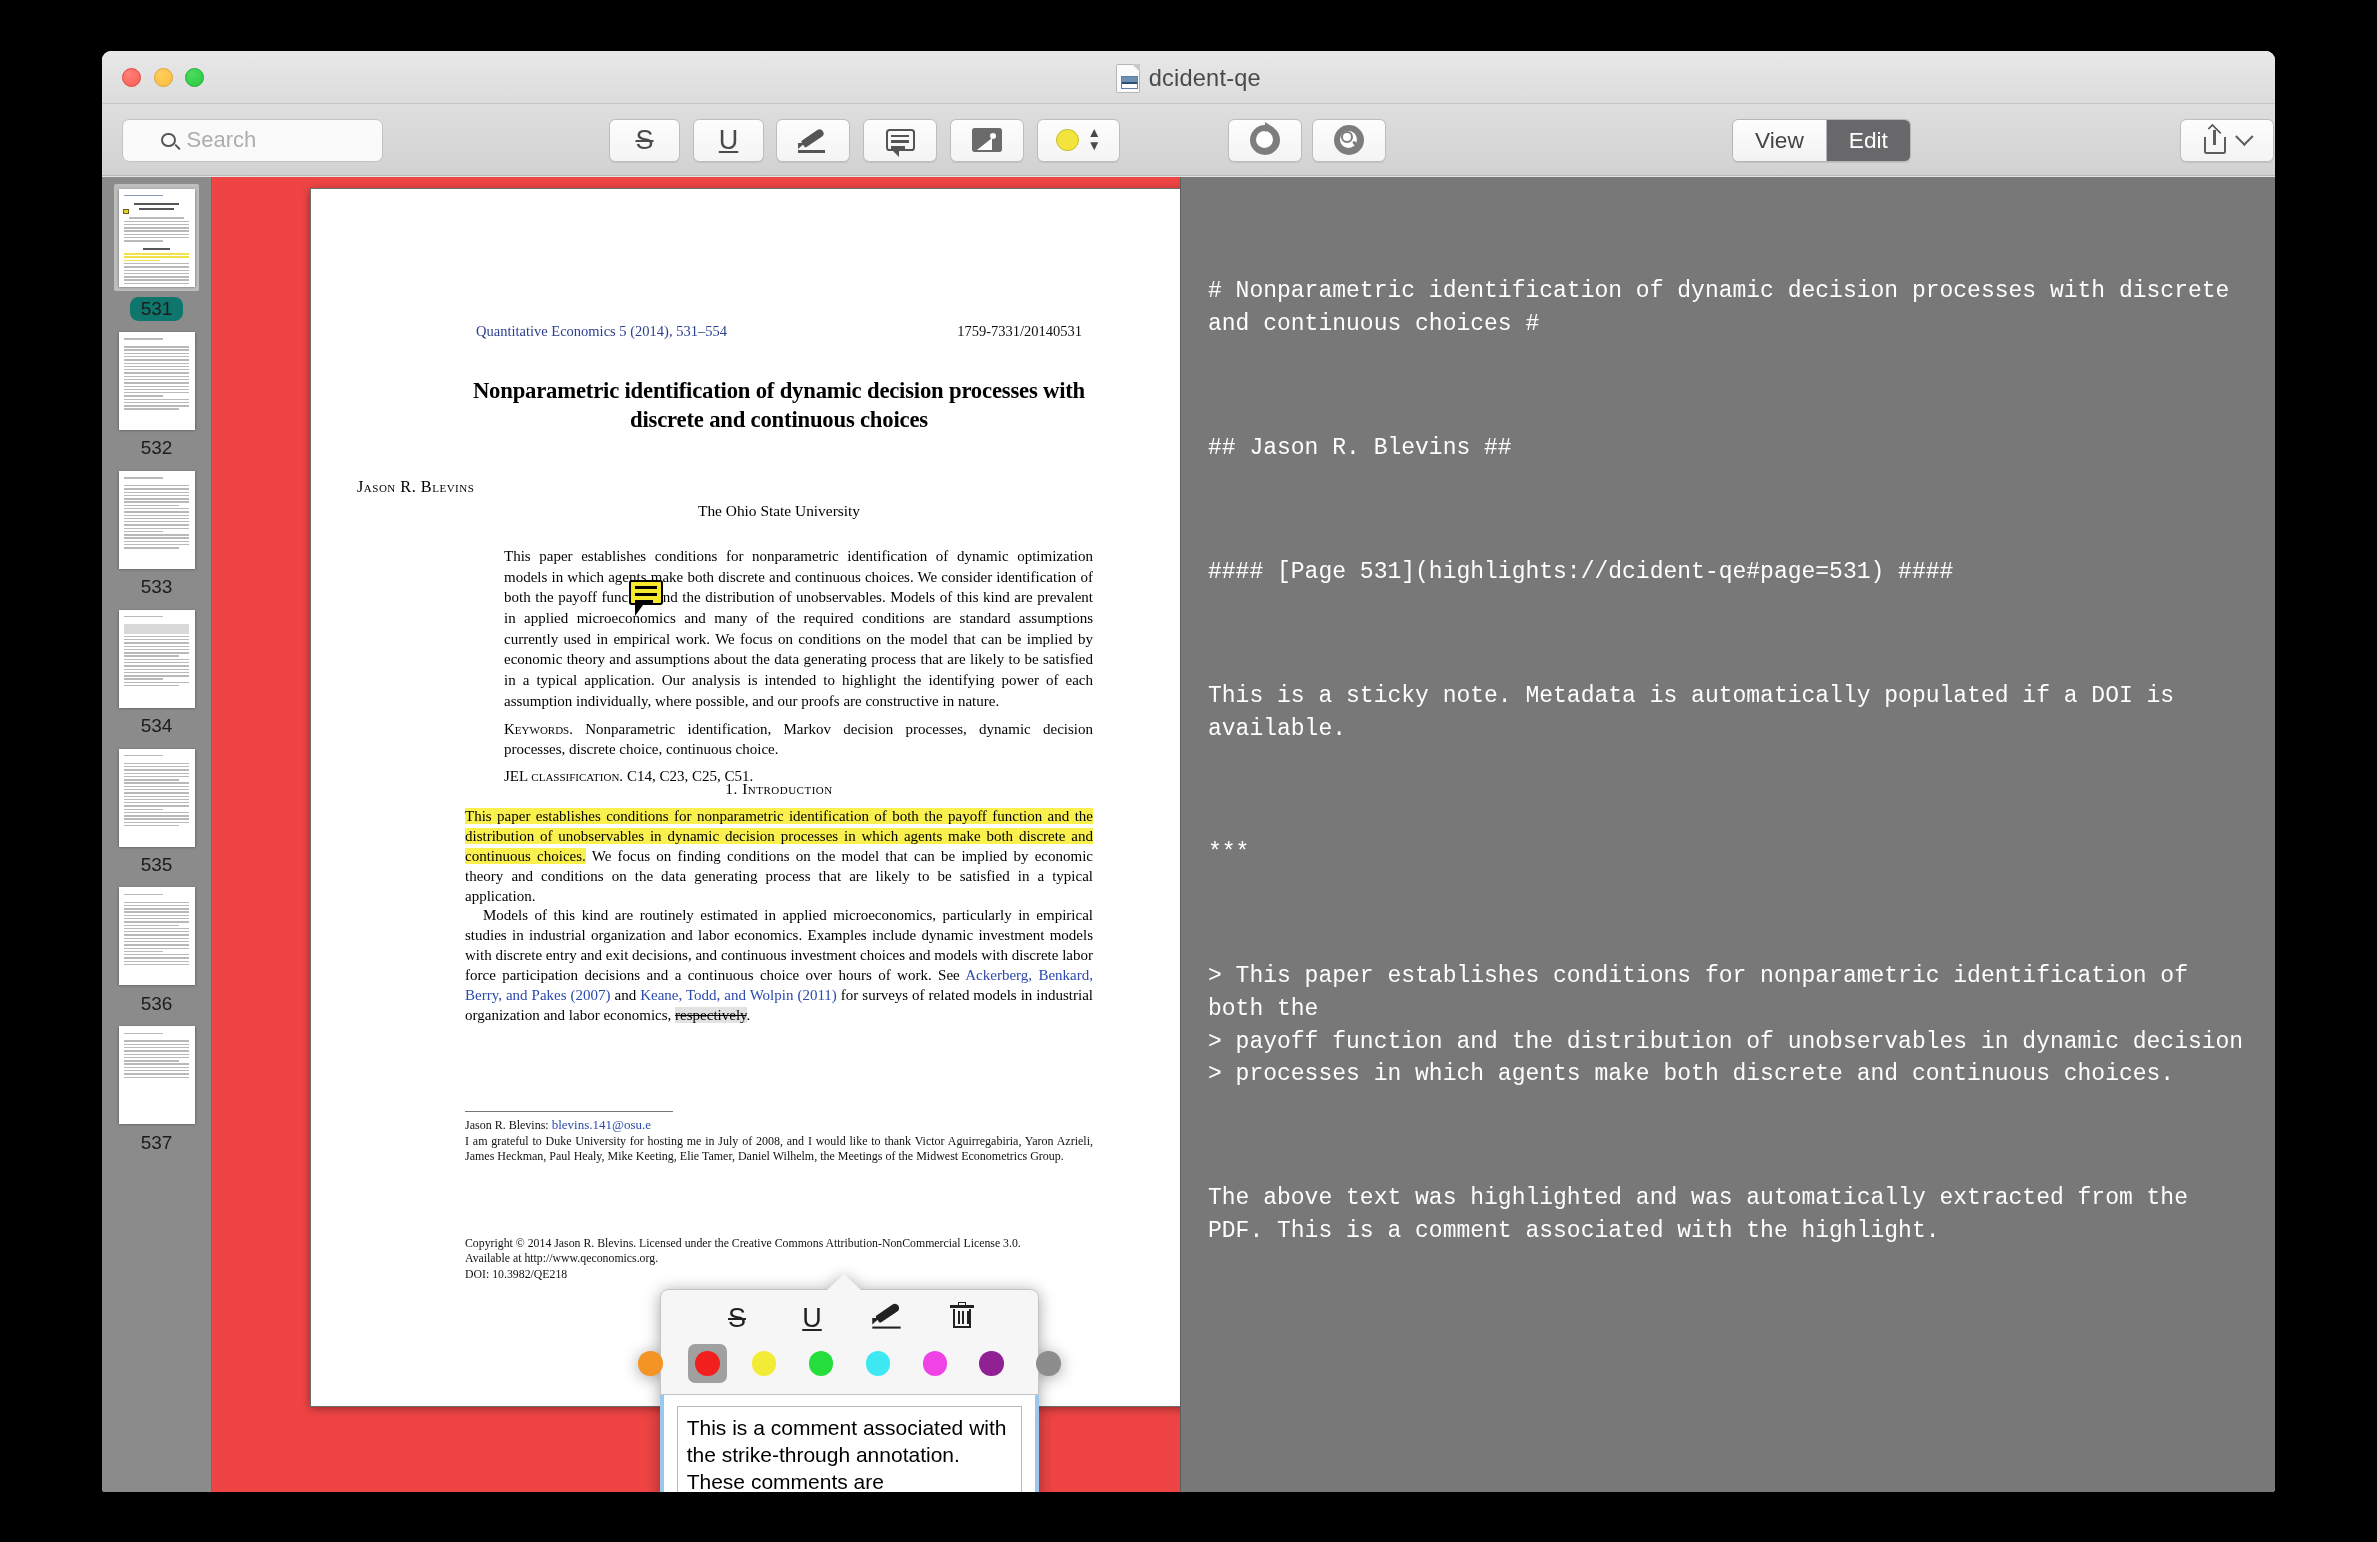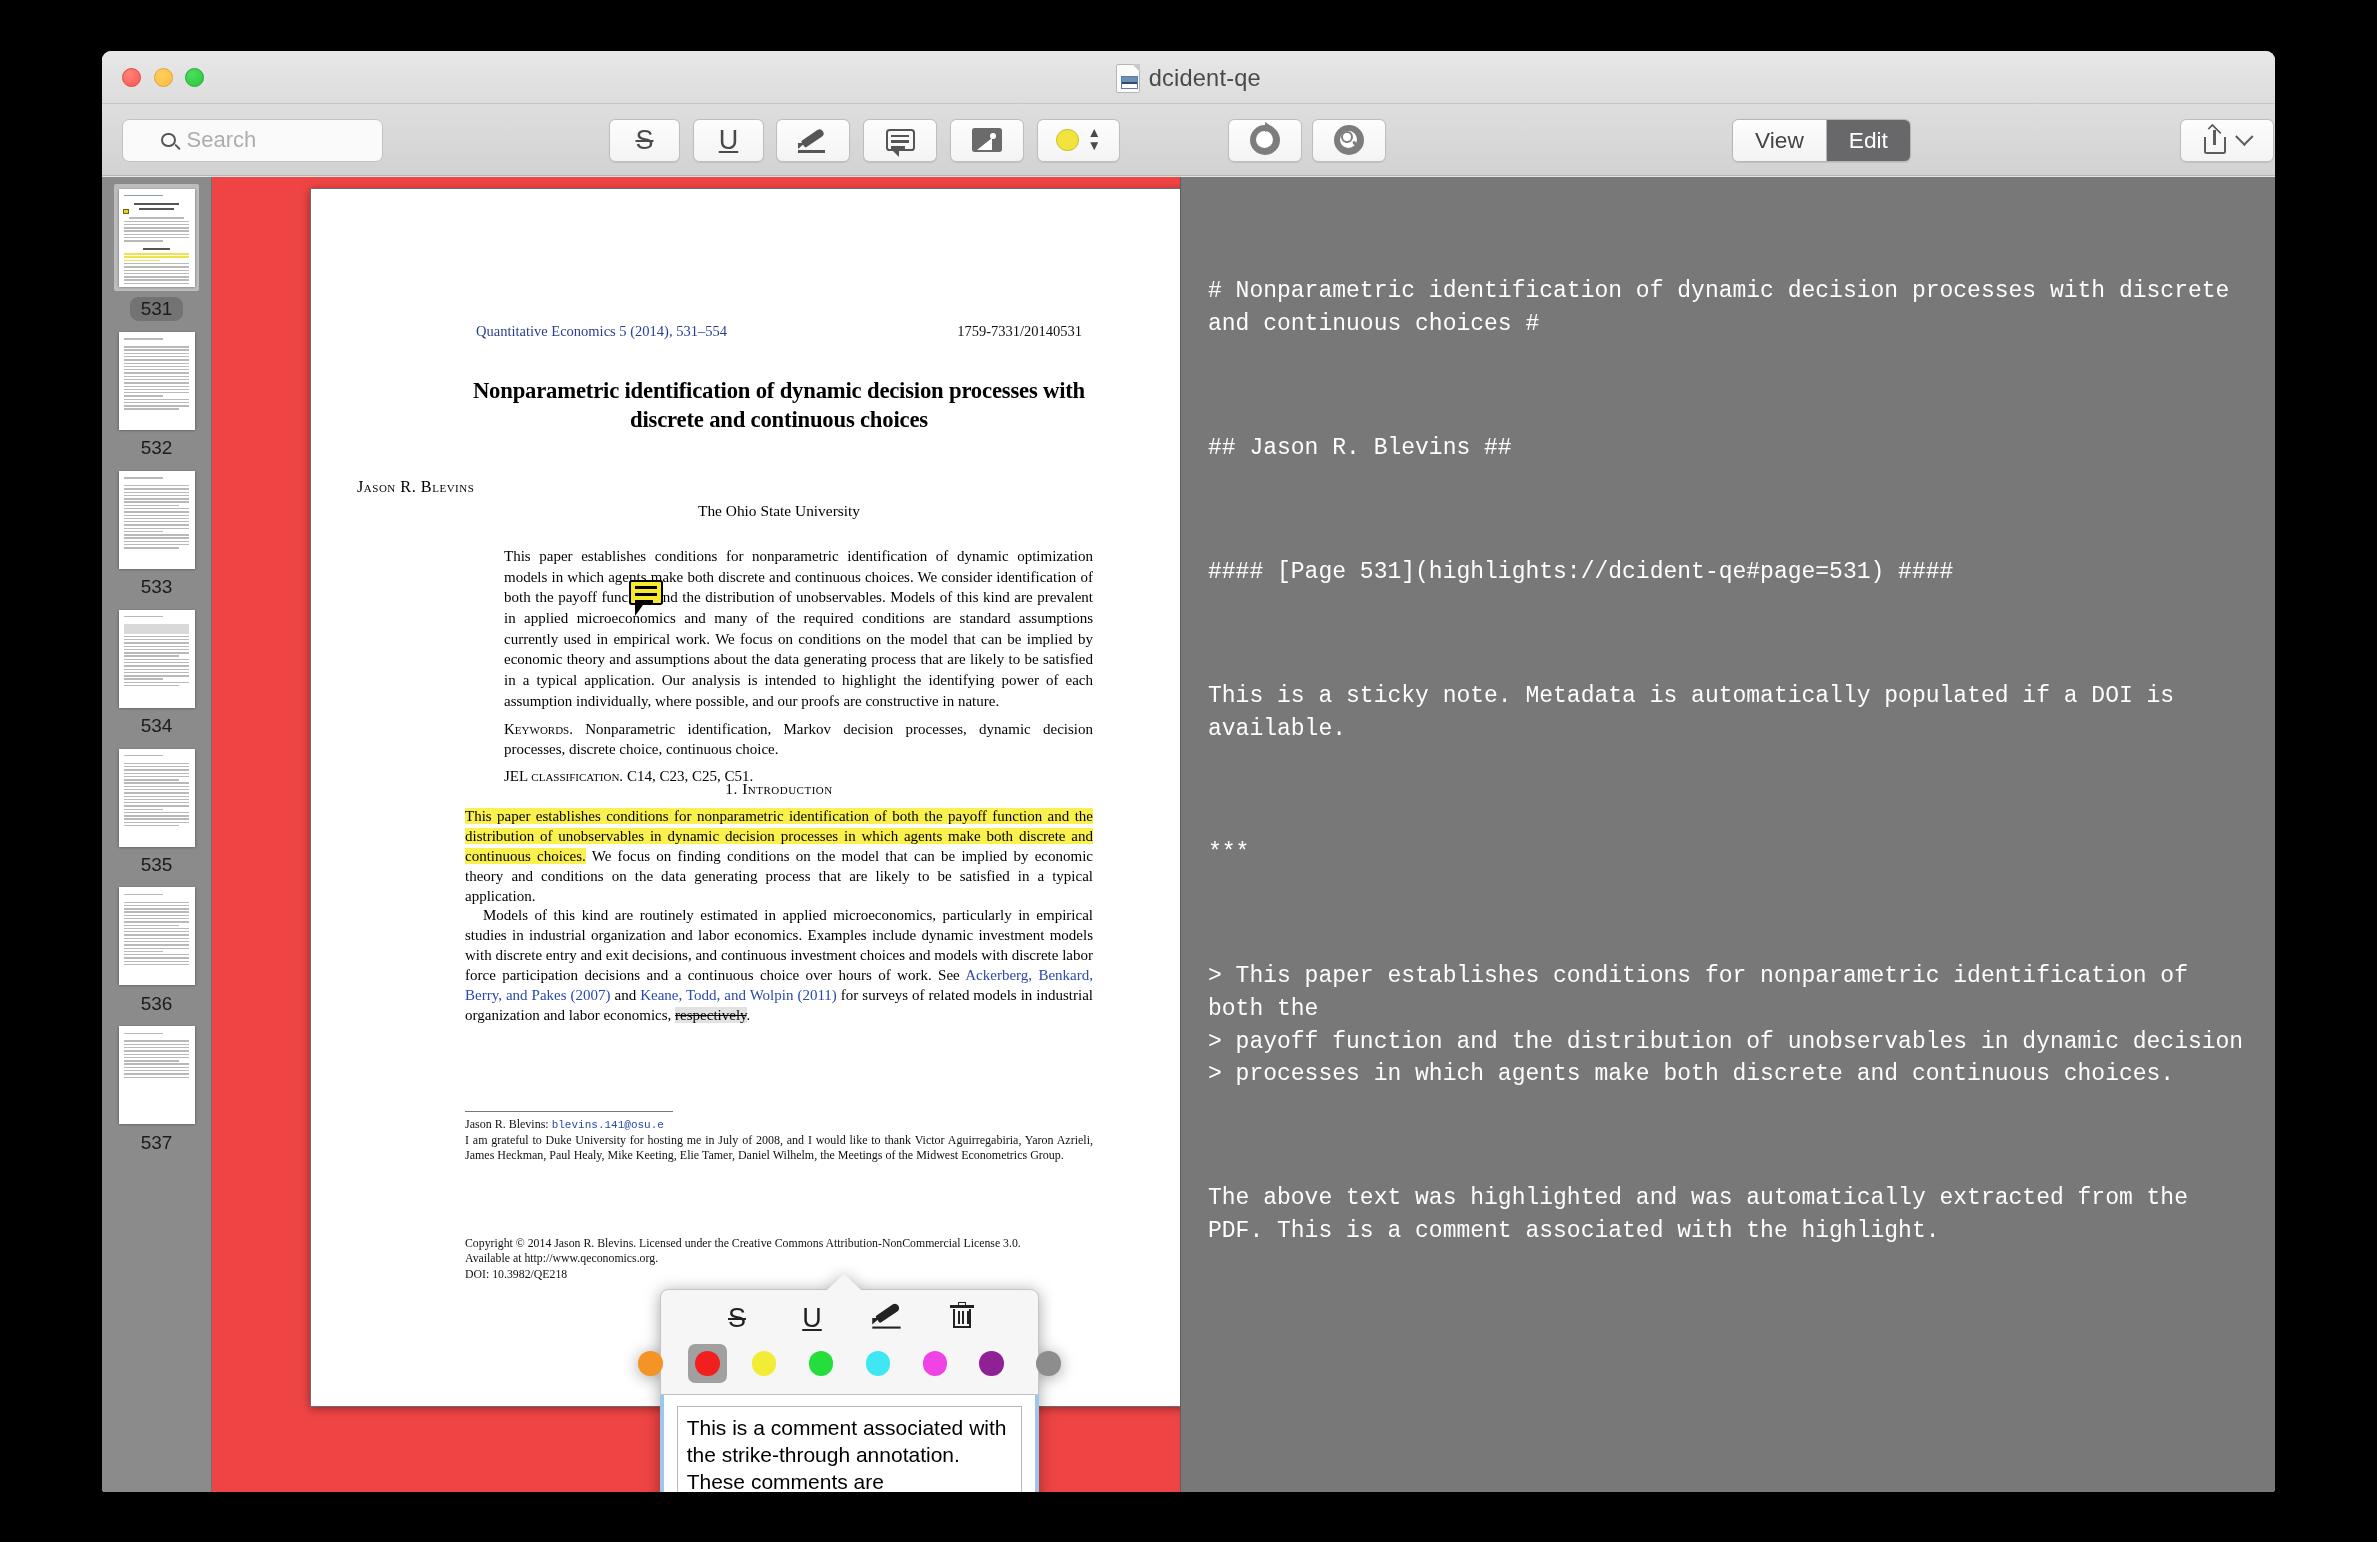--- a/index.html
+++ b/index.html
@@ -228,21 +228,21 @@
     box-shadow: 0 0.9px 2.7px rgba(0,0,0,.45);
     position: relative; overflow: hidden;
   }
   .thumb-item.selected .thumb-sel {
     background: #bdbdbd; padding: 4.5px; border-radius: 1.8px;
   }
   .thumb-num {
     font-size: 19px; color: #1c1c1c; margin-top: 6.3px; margin-bottom: 3.6px;
     padding: 0.9px 11px; border-radius: 8.2px;
   }
-  .thumb-item.selected .thumb-num { background: #737373; }
+  .thumb-item.selected .thumb-num { background: #0f766e; }
 
   
   .mini { position: absolute; inset: 0; padding: 6.3px 5.4px; }
   .mini .l { height: 1.4px; background: #b9b9b9; margin-bottom: 1.9px; }
   .mini .l.s { width: 60%; }
   .mini .l.m { width: 85%; }
   .mini .l.hl { background: #f0e24a; }
   .mini .l.t { background: #555; height: 2.4px; width: 70%; margin: 0 auto 2.7px auto; }
   .mini .gap { height: 4.5px; }
   .mini .note { position: absolute; left: 4.5px; top: 20px; width: 6.3px; height: 5.4px; background: #e8d227; border: 0.9px solid #6b6417; }
@@ -291,21 +291,21 @@
   #para2 { top: 716px; text-indent: 18px; }
   mark.hl { background: #fbf14e; color: #000; }
   a.cite { color: #2b49ad; text-decoration: none; }
   .struck { text-decoration: line-through; background: #e2e2e2; }
 
   .pdf-rule { position: absolute; left: 154px; width: 208px; top: 922px; border-top: 0.9px solid #777; }
   .pdf-foot {
     position: absolute; left: 154px; right: 154px; top: 928px;
     font-size: 12px; line-height: 1.27; text-align: justify; color: #111;
   }
-  .pdf-foot .mono { font-family: Liberation Mono, monospace; color: #2b49ad; font-size: 11px; }
+  .pdf-foot .mono { font-family: Liberation Serif, serif; color: #2b49ad; font-size: 13px; }
   .pdf-foot2 {
     position: absolute; left: 154px; right: 154px; top: 1047px;
     font-size: 11.8px; line-height: 1.3; color: #111;
   }
 
   
   #sticky-note {
     position: absolute; left: 318px; top: 391px;
     width: 34px; height: 30px;
   }

